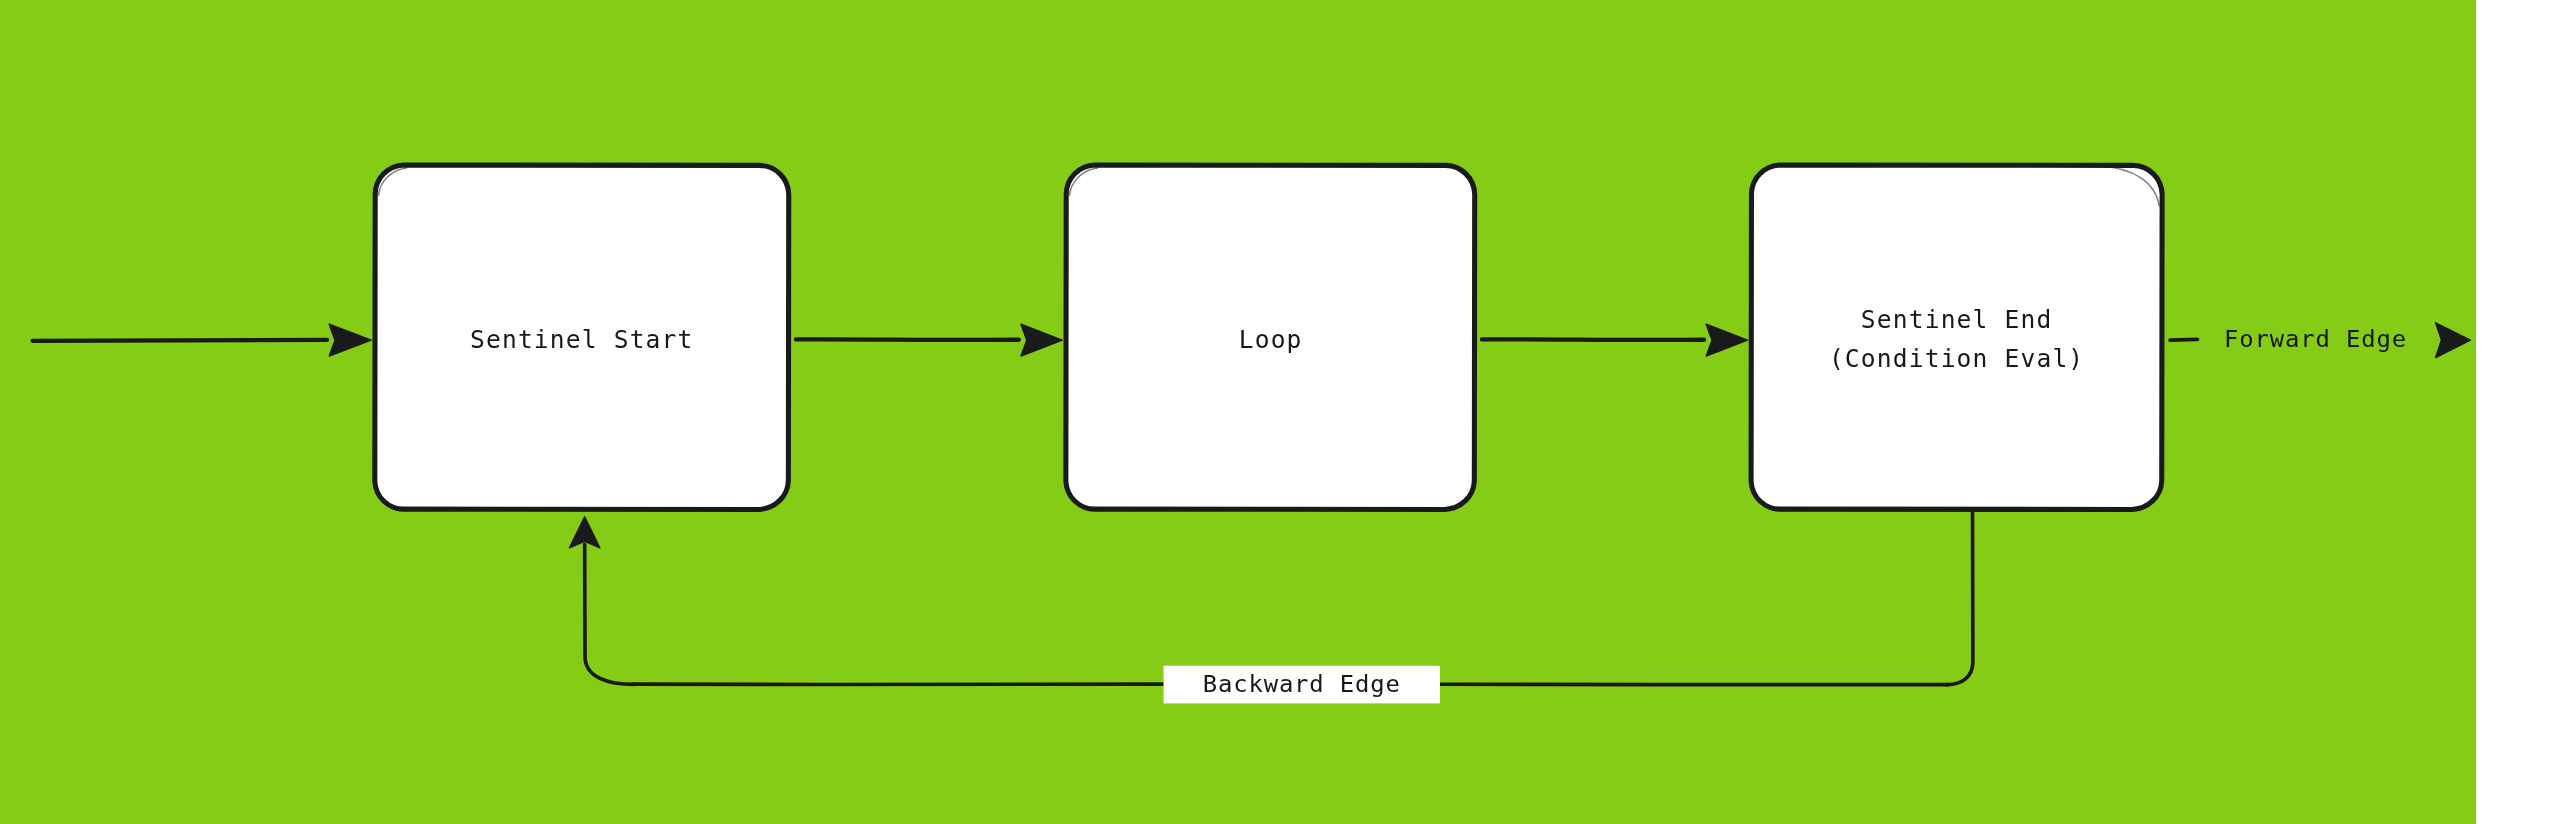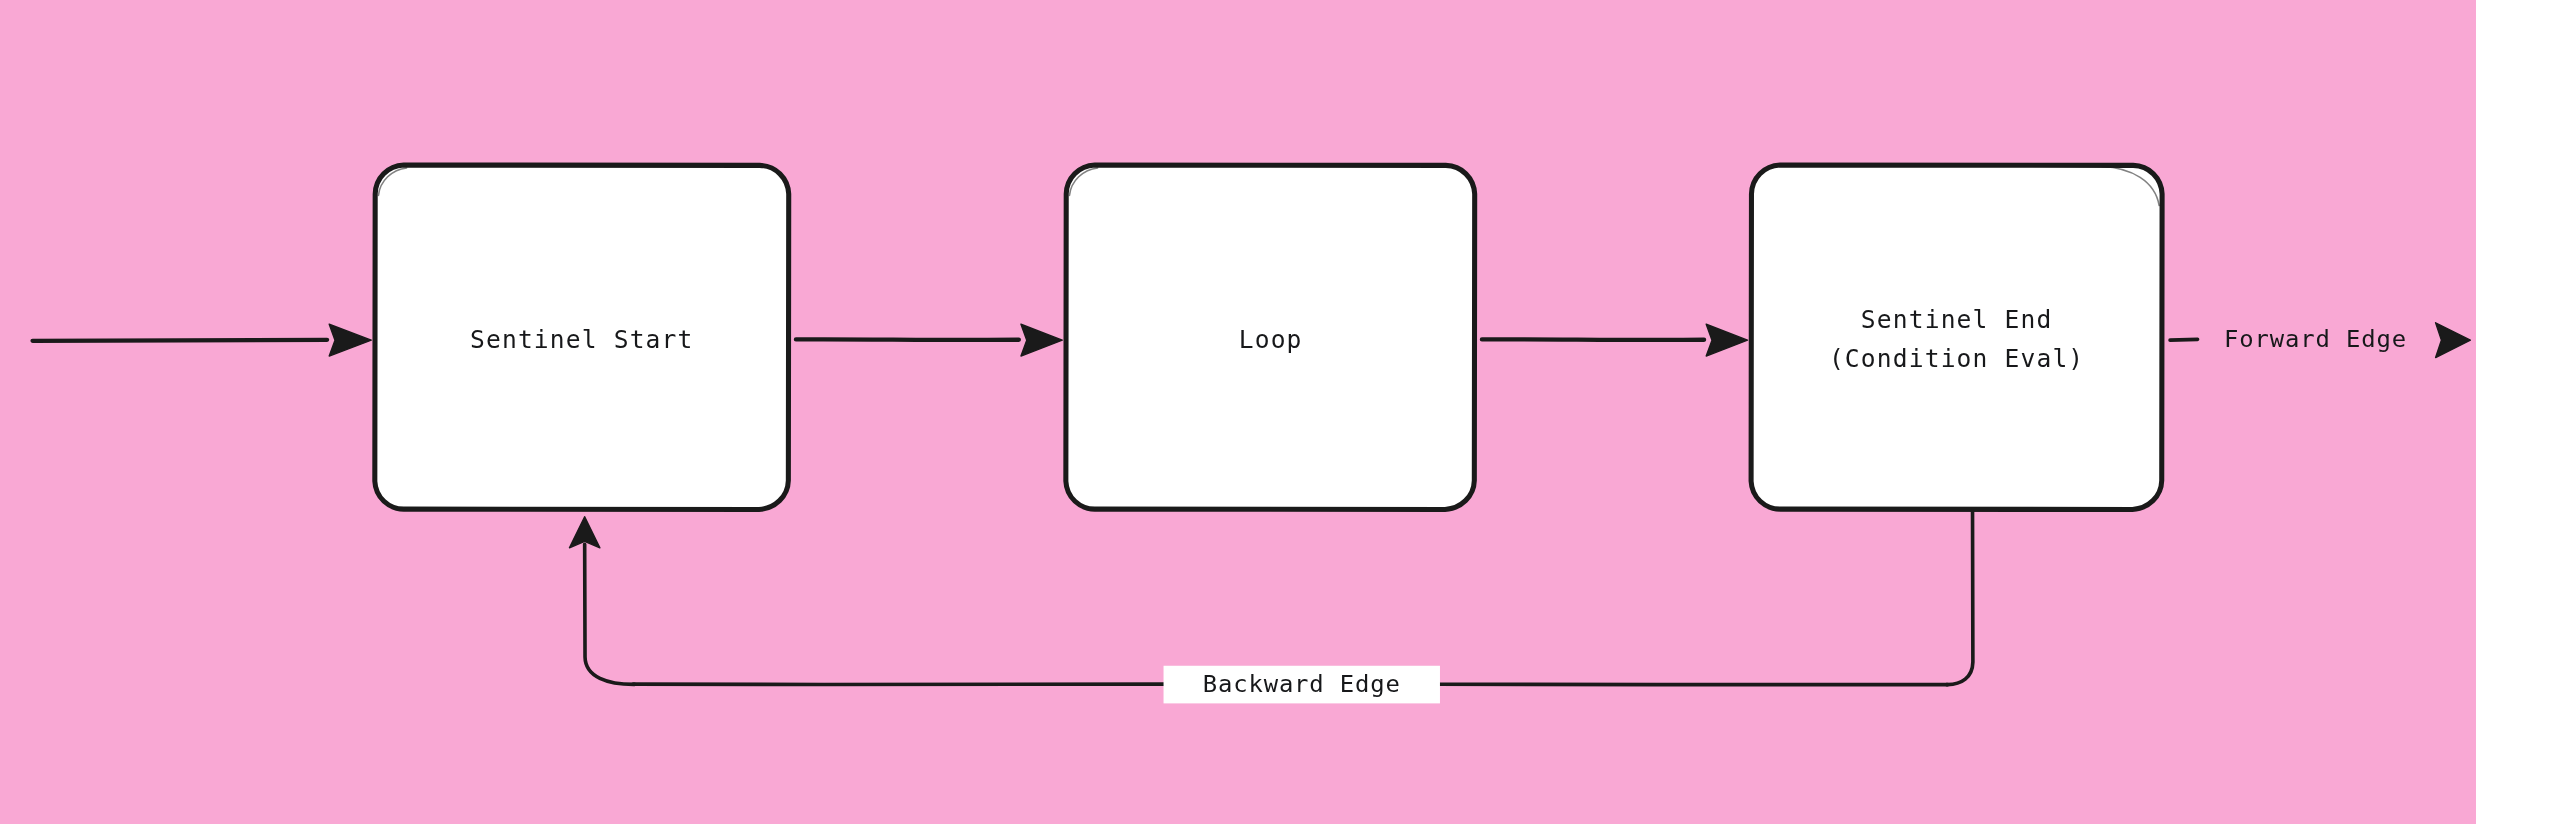--- a/index.html
+++ b/index.html
@@ -7,21 +7,21 @@
     padding: 0;
     background: #ffffff;
   }
   body {
     font-family: "DejaVu Sans Mono", "Liberation Mono", monospace;
   }
   #diagram-root {
     position: relative;
     width: 2476px;
     height: 825px;
-    background: #f9a8d4;
+    background: #84cc16;
     overflow: hidden;
     text-decoration: underline;
   }
   #diagram-svg {
     position: absolute;
     inset: 0;
     width: 2576px;
     height: 825px;
     display: block;
   }

